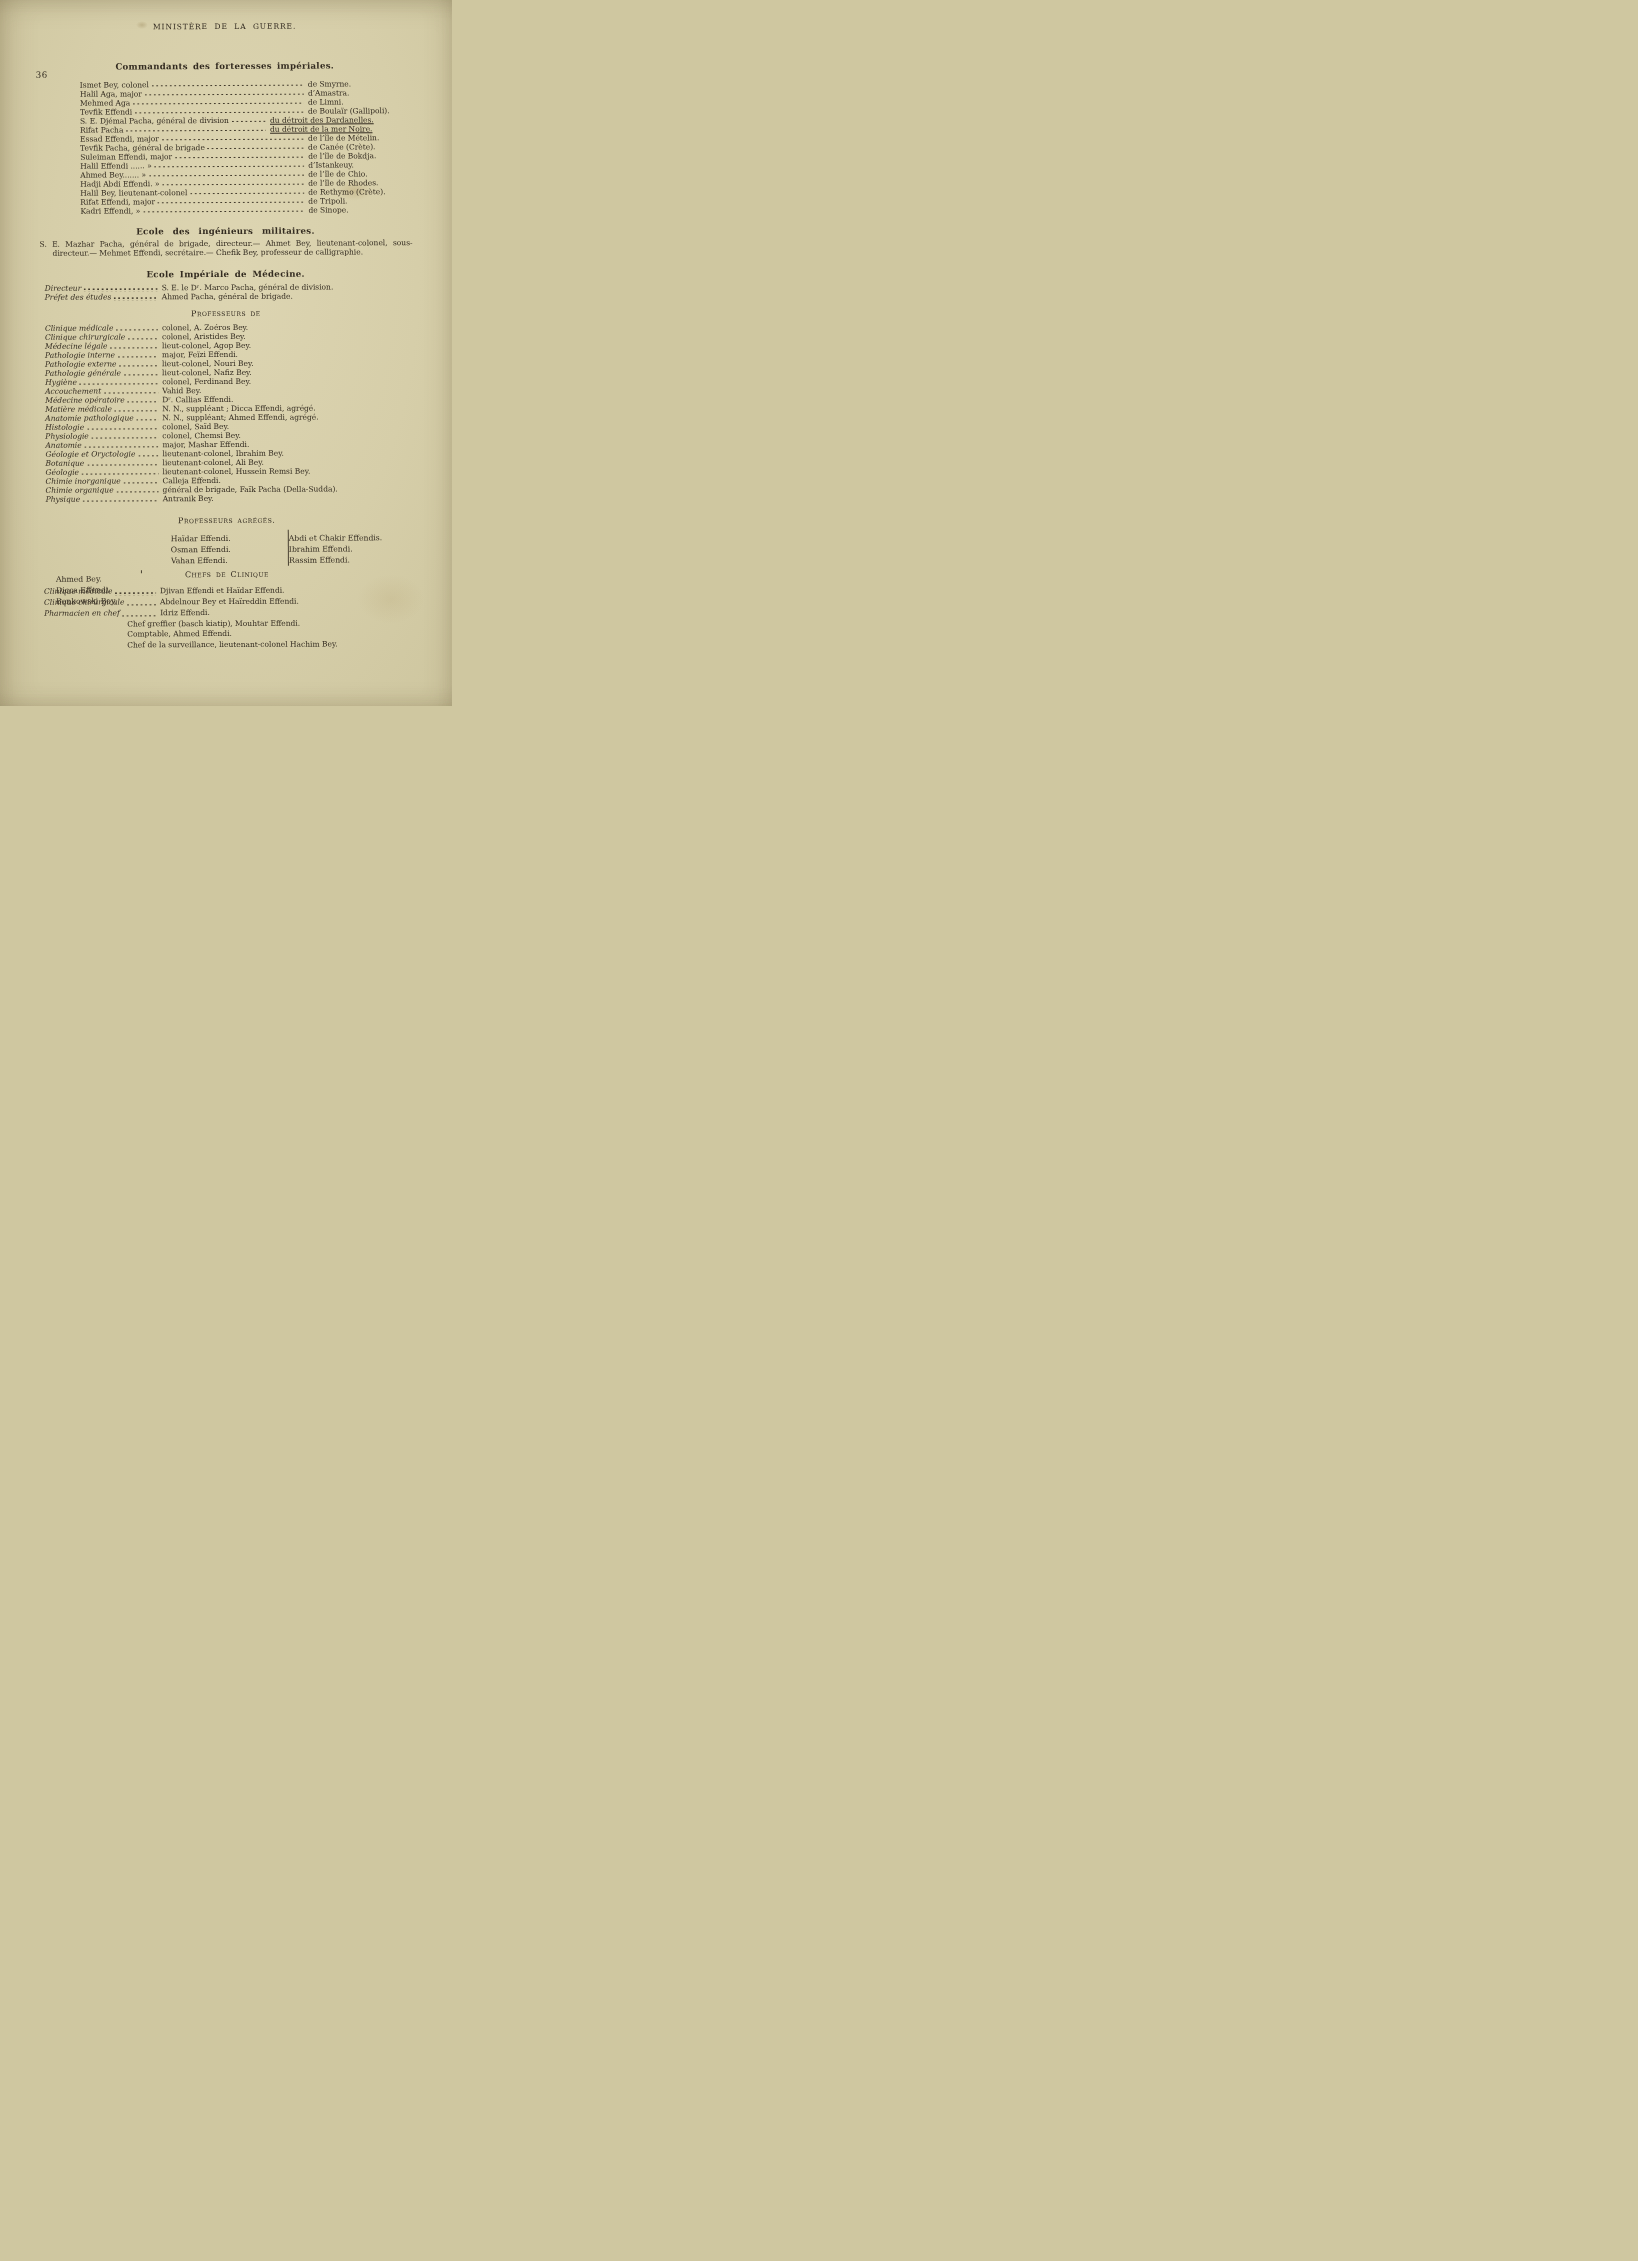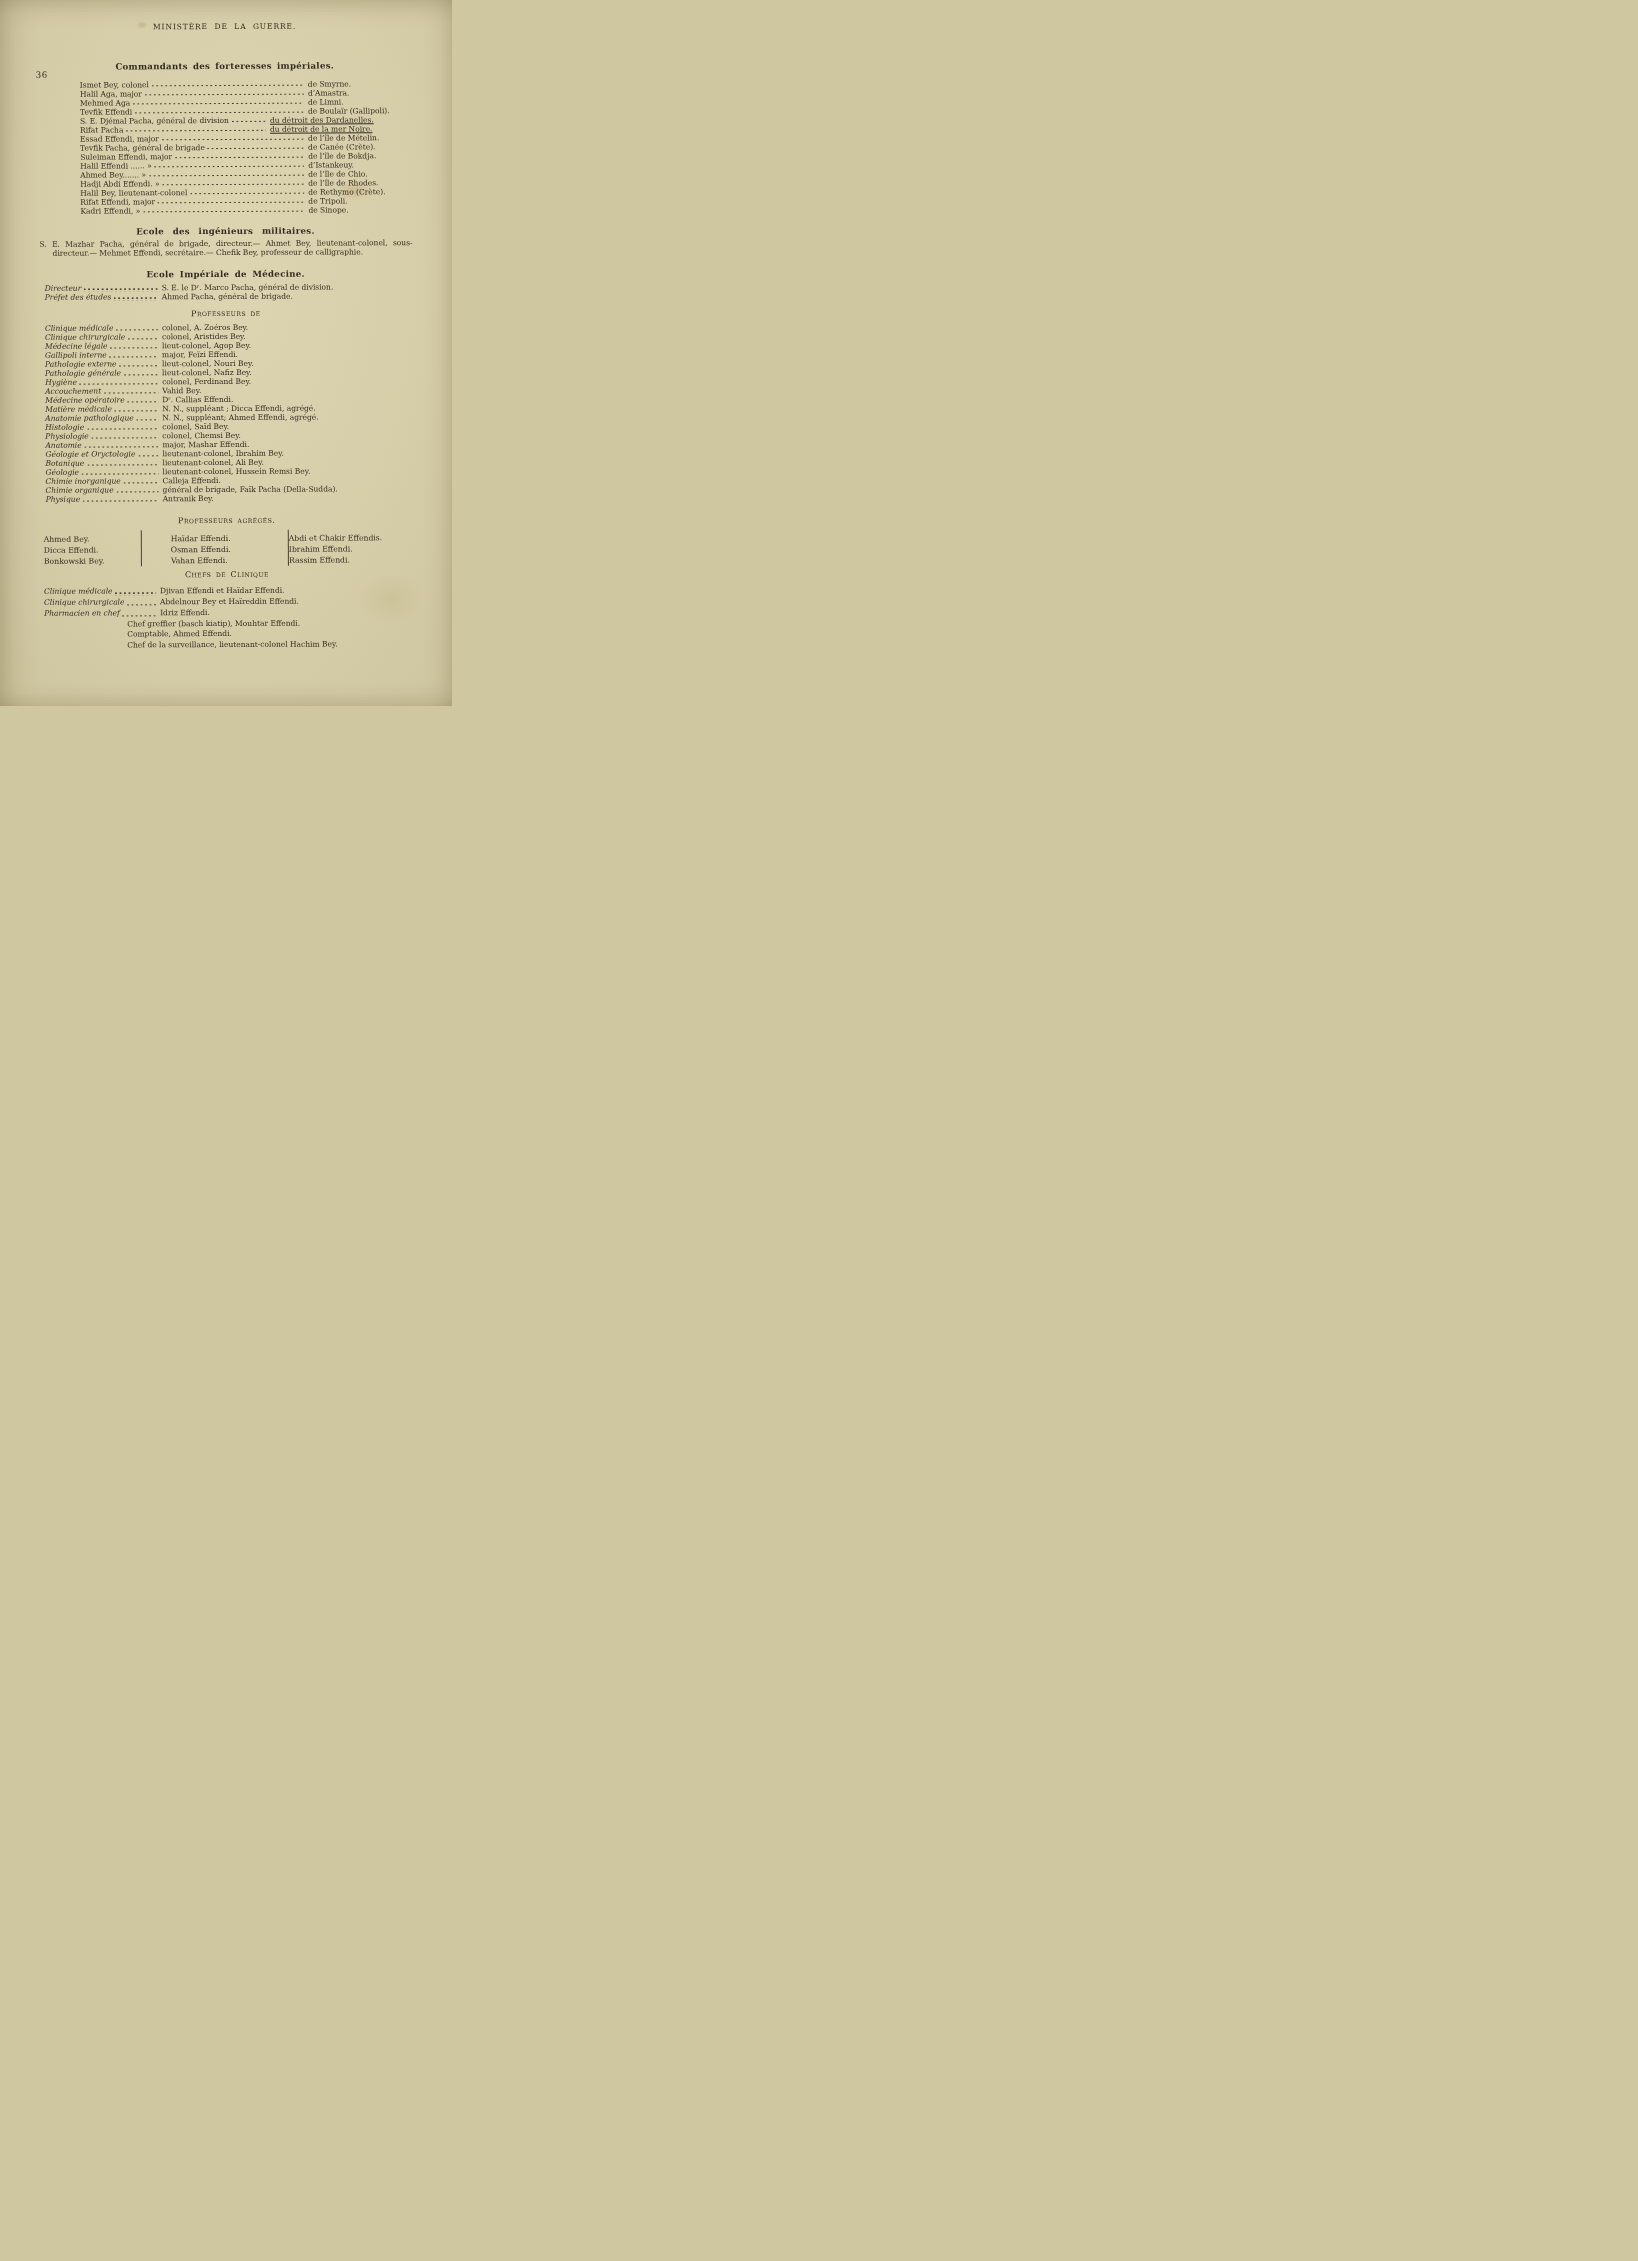--- a/index.html
+++ b/index.html
@@ -58,21 +58,21 @@
 
   .smallcaps{font-variant:small-caps;text-align:center;font-size:8px;line-height:10px;
     letter-spacing:0.5px;word-spacing:1.4px;}
   .h-profde{margin-top:8.1px;}
   .prof-list{margin-top:4.1px;}
   .h-agr{margin-top:12.7px;}
   .h-chefs{margin-top:3.6px;}
 
   .agr-cols{display:flex;margin-top:4.5px;height:36px;font-size:7.7px;line-height:11.3px;}
   .agr-col{padding-top:2.3px;white-space:nowrap;}
-  .agr-c1{width:141px;border-right:0.9px solid rgba(48,40,28,.85);padding-left:43px;box-sizing:border-box;}
+  .agr-c1{width:141px;border-right:0.9px solid rgba(48,40,28,.85);padding-left:55px;box-sizing:border-box;margin-top:40px;}
   .agr-c2{width:147px;border-right:0.9px solid rgba(48,40,28,.85);padding-left:29px;box-sizing:border-box;}
   .agr-c3{flex:1;}
 
   .chefs-list{margin-top:4.5px;}
   .chefs-list .mrow{line-height:11.4px;padding-left:43px;}
   .chefs-list .mleft{width:116px;}
 
   .staff{margin-top:0;padding-left:126px;font-size:7.5px;line-height:10.4px;}
   .staff .role{}
 </style>
@@ -211,21 +211,21 @@
         </div>
       <div class="mrow">
           <span class="mleft">
             <span class="mlabel">Médecine légale</span>
             <span class="leader"></span>
           </span>
           <span class="mvalue">lieut-colonel, Agop Bey.</span>
         </div>
       <div class="mrow">
           <span class="mleft">
-            <span class="mlabel">Gallipoli interne</span>
+            <span class="mlabel">Pathologie interne</span>
             <span class="leader"></span>
           </span>
           <span class="mvalue">major, Feïzi Effendi.</span>
         </div>
       <div class="mrow">
           <span class="mleft">
             <span class="mlabel">Pathologie externe</span>
             <span class="leader"></span>
           </span>
           <span class="mvalue">lieut-colonel, Nouri Bey.</span>

